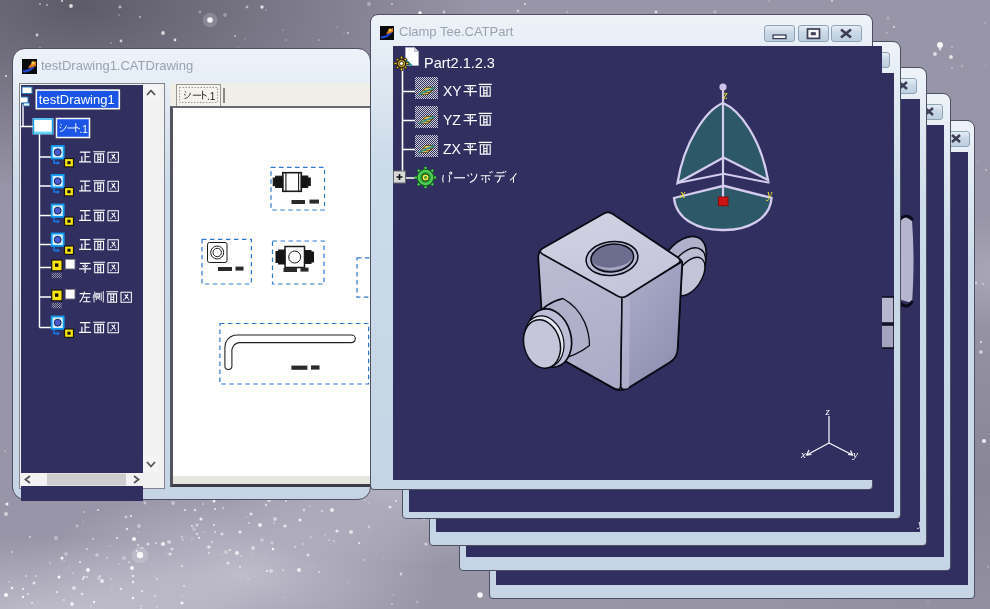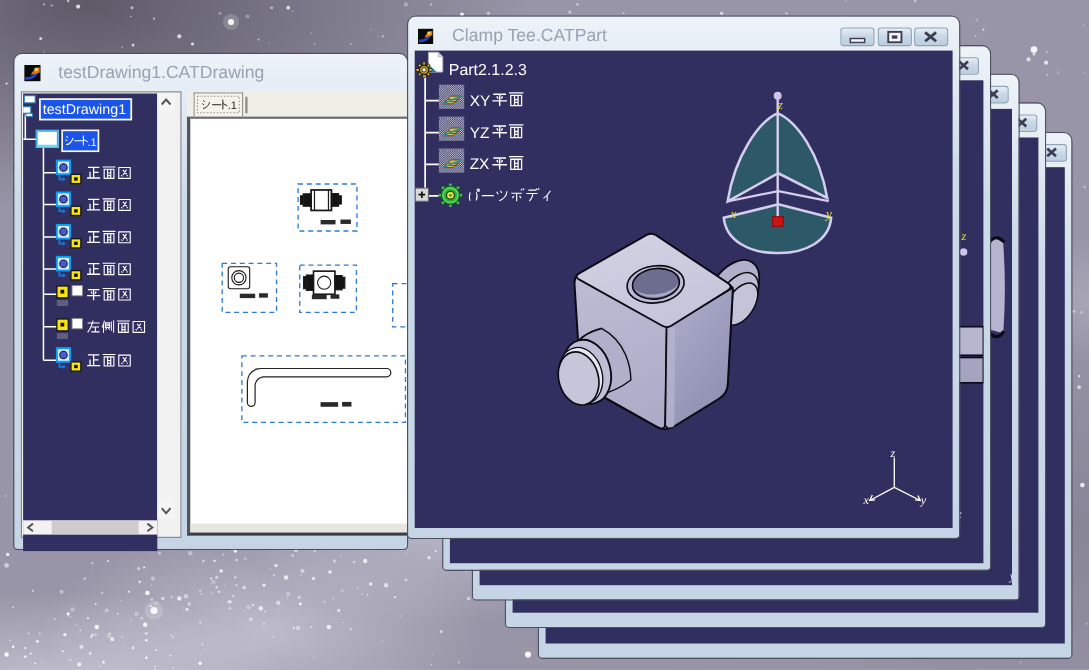--- a/index.html
+++ b/index.html
@@ -7,21 +7,21 @@
 radial-gradient(ellipse 560px 260px at 80px 5px, rgba(46,42,52,.55), rgba(46,42,52,0) 72%),
 radial-gradient(ellipse 280px 130px at 240px 575px, rgba(240,238,248,.44), rgba(240,238,248,0) 72%),
 radial-gradient(ellipse 300px 130px at 50px 630px, rgba(246,244,252,.5), rgba(246,244,252,0) 72%),
 radial-gradient(ellipse 250px 115px at 405px 485px, rgba(232,230,242,.38), rgba(232,230,242,0) 72%),
 radial-gradient(ellipse 150px 80px at 995px 272px, rgba(215,215,228,.25), rgba(215,215,228,0) 70%),
 radial-gradient(ellipse 420px 260px at 985px 480px, rgba(82,78,94,.22), rgba(82,78,94,0) 75%),
 radial-gradient(ellipse 500px 300px at 700px 640px, rgba(150,147,162,.5), rgba(150,147,162,0) 75%),
 #9895a8;}
 .win{position:absolute;box-sizing:border-box;border:1px solid #4f4f62;border-radius:8px 8px 4px 4px;
 background:linear-gradient(#eef3f9,#ccdbe9 30%,#c5d5e5);}
-.tbt{position:absolute;left:40px;top:9px;font-size:16px;color:#99a2b0;white-space:nowrap;}
+.tbt{position:absolute;left:28px;top:9px;font-size:13px;color:#99a2b0;white-space:nowrap;}
 .cnt{position:absolute;background:#312f60;}
 .wbtn{position:absolute;top:10px;width:29px;height:16px;box-sizing:border-box;border:1px solid #8fa3b6;border-radius:3px;
 background:linear-gradient(#e6eef5,#c9d8e6 45%,#bccfdf);}
 .ticon{position:absolute;left:9px;top:11px;width:14px;height:14px;}
 .ov{position:absolute;left:0;top:0;}
 </style></head>
 <body>
 <div id="desk"><svg width="990" height="609">
       <circle cx="321" cy="92" r="0.7" fill="#fff" fill-opacity="0.18"></circle>
 <circle cx="531" cy="223" r="0.7" fill="#fff" fill-opacity="0.56"></circle>
@@ -883,21 +883,21 @@
    <rect x="462" y="224" width="23" height="26" fill="#b6b6cf" stroke="#0a0a18" stroke-width="1.5"></rect>
    <rect x="462" y="252" width="23" height="23" fill="#a4a4c1" stroke="#0a0a18" stroke-width="1.5"></rect>
    <text x="461" y="398" fill="#f0eefc" font-size="11" font-style="italic" font-family="Liberation Serif,serif">z</text>
   </svg>
  </div>
  <div class="wbtn" style="left:458px;"><svg width="29" height="14">
         <path d="M10,3 L18,10 M18,3 L10,10" stroke="#3c3c55" stroke-width="2.4"></path>
       </svg></div>
 </div>
 
-<div class="win" id="wd" style="left:12px;top:48px;width:359px;height:452px;">
+<div class="win" id="wd" style="left:12px;top:48px;width:359px;height:452px;border-radius:13px;">
   <div class="ticon" style="top:10px;width:15px;height:15px;"><svg width="15" height="15">
         <rect width="15" height="15" fill="#0a0a0a"></rect>
         <path d="M1,12 C6,13 11,10 13,4" stroke="#2244cc" stroke-width="2.4" fill="none"></path>
         <path d="M6,9 C8,5 11,3 14,2 L14,7 C11,8 8,9 6,9 Z" fill="#e07818"></path>
         <circle cx="11" cy="4" r="1.7" fill="#f8d048"></circle>
       </svg></div>
   <div class="tbt">testDrawing1.CATDrawing</div>
 
   <div style="position:absolute;left:6px;top:34px;width:146px;height:406px;background:#f1f1f1;border:1px solid #83838f;box-sizing:border-box;"></div>
   <div style="position:absolute;left:8px;top:36px;width:122px;height:416px;background:#312f60;overflow:hidden;">
@@ -1057,21 +1057,21 @@
   <div class="wbtn" style="left:393px;width:31px;height:17px;"><svg width="29" height="15">
         <rect x="8" y="9" width="13" height="3.6" fill="#f4f6f8" stroke="#3c3c55" stroke-width="1.3"></rect>
       </svg></div>
   <div class="wbtn" style="left:427px;width:31px;height:17px;"><svg width="29" height="15">
         <rect x="8.5" y="3" width="12" height="9.4" fill="#f4f6f8" stroke="#3c3c55" stroke-width="1.7"></rect>
         <rect x="11.8" y="6.2" width="5" height="3" fill="#3c3c55"></rect>
       </svg></div>
   <div class="wbtn" style="left:460px;width:31px;height:17px;"><svg width="29" height="15">
         <path d="M9,3.5 L19,11.5 M19,3.5 L9,11.5" stroke="#3c3c55" stroke-width="2.6"></path>
       </svg></div>
-  <div class="cnt" style="left:6px;top:31px;width:489px;height:434px;">
+  <div class="cnt" style="left:22px;top:31px;width:489px;height:434px;">
   <svg class="ov" width="489" height="434">
 
     <path d="M9.5,22 V132 M9.5,45.5 H22 M9.5,74.5 H22 M9.5,103.5 H22 M9.5,132 H22" stroke="#fff" stroke-width="1.6" fill="none"></path>
 
     <g>
       <path d="M12.5,1.5 H21.5 L25.5,5.5 V19.5 H12.5 Z" fill="#fff" stroke="#b0b0c4" stroke-width="0.9"></path>
       <path d="M21.5,1.5 L25.5,5.5 H21.5 Z" fill="#d8d8e4" stroke="#b0b0c4" stroke-width="0.8"></path>
       <path d="M12.5,12.5 L20,19.5 H12.5 Z" fill="#1e8a9a"></path>
       <g stroke="#2a2206" stroke-width="2.8">
             <path d="M8.5,10 V25 M1,17.5 H16 M3.5,12.5 L13.5,22.5 M13.5,12.5 L3.5,22.5"></path>

